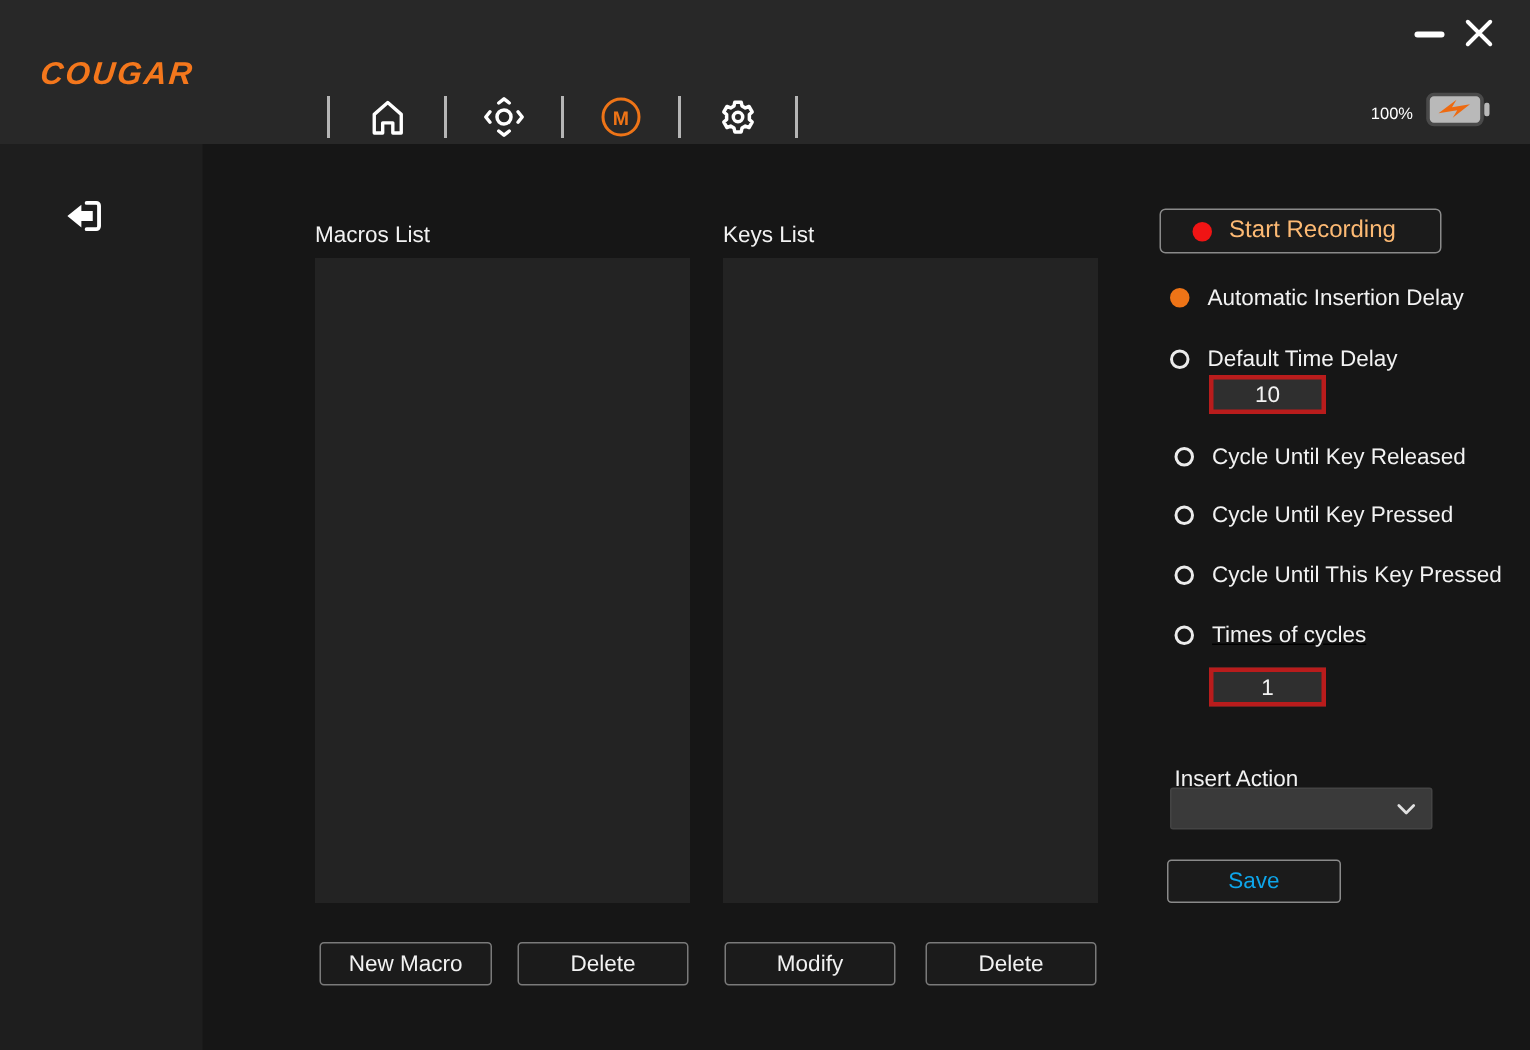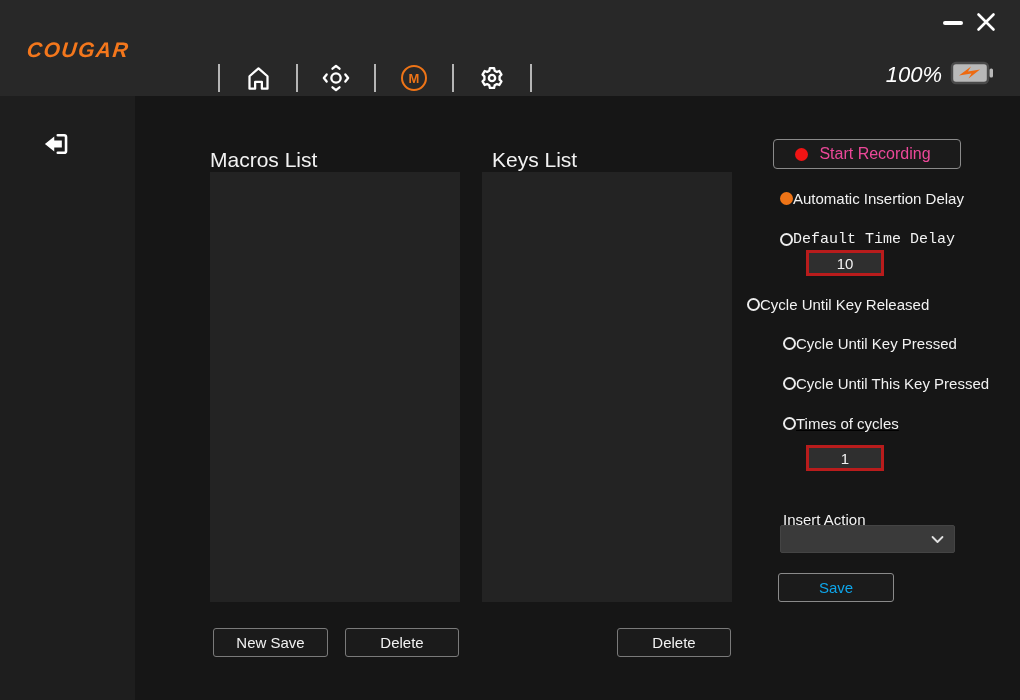--- a/index.html
+++ b/index.html
@@ -21,43 +21,43 @@
   .win-close { position:absolute; left:974px; top:10px; width:24px; height:24px; cursor:pointer; }
   .nav { position:absolute; left:218px; top:60px; height:36px; display:flex; align-items:center; gap:23px; }
   .nav-sep { width:2px; height:28px; background:#b5b5b5; }
   .nav-item { width:30px; height:30px; display:flex; align-items:center; justify-content:center; cursor:pointer; }
   .macro-circle {
     width:26px; height:26px; border:2px solid #ee7417; border-radius:50%;
     color:#ee7417; font-weight:bold; font-size:13px;
     display:flex; align-items:center; justify-content:center;
   }
   .battery-wrap { position:absolute; right:26px; top:60px; display:flex; align-items:center; gap:8px; }
-  .battery-pct { color:#fff; font-size:22px;font-style:italic; }
+  .battery-pct { color:#fff; font-size:11px; }
   
   .sidebar { position:absolute; left:0; top:96px; width:135px; height:604px; background:#1e1e1e; }
   .exit-btn { position:absolute; left:42px; top:34px; width:28px; height:28px; cursor:pointer; }
   
-  .panel-title { position:absolute; color:#f2f2f2; font-size:21px; }
+  .panel-title { position:absolute; color:#f2f2f2; font-size:15px; }
   .list-panel { position:absolute; width:250px; height:430px; background:#232323; }
   
   .btn {
     position:absolute; height:29px; background:#1b1b1b;
     border:1px solid #7a7a7a; border-radius:3px;
     color:#f2f2f2; font-size:15px; font-family:inherit;
     display:flex; align-items:center; justify-content:center; cursor:pointer;
   }
   
   .rec-btn {
     position:absolute; left:773px; top:139px; width:188px; height:30px;
     background:#1b1b1b; border:1px solid #8a8a8a; border-radius:4px;
     display:flex; align-items:center; cursor:pointer;
   }
   .rec-dot { width:13px; height:13px; border-radius:50%; background:#f01414; margin-left:21px; }
-  .rec-label { flex:1; text-align:center; color:#ec4899; font-size:16px; margin-right:18px; }
-  .opt-row { position:absolute; display:flex; align-items:center; cursor:pointer; }
+  .rec-label { flex:1; text-align:center; color:#fdba74; font-size:16px; margin-right:18px; }
+  .opt-row { position:absolute; display:flex; align-items:center; gap:12px; cursor:pointer; }
   .radio { width:13px; height:13px; border-radius:50%; border:2px solid #ececec; background:transparent; flex:none; }
   .radio.selected { border-color:#ee7417; background:#ee7417; }
   .opt-label { color:#f2f2f2; font-size:15px; white-space:nowrap; }
   .num-input {
     position:absolute; width:78px; height:26px;
     background:#2f2f2f; border:3px solid #b91c1c;
     color:#f2f2f2; font-size:15px; font-family:inherit; text-align:center;
   }
   .insert-label { position:absolute; left:783px; top:495px; color:#f2f2f2; font-size:15px;margin-top:16px; }
   .dropdown {
@@ -136,44 +136,45 @@
       <svg width="28" height="28" viewBox="0 0 24 24">
         <path d="M13.5 4.5 h5.5 a1.6 1.6 0 0 1 1.6 1.6 v11.8 a1.6 1.6 0 0 1 -1.6 1.6 h-5.5" fill="none" stroke="#fff" stroke-width="2.2" stroke-linecap="round"></path>
         <path d="M2.5 12 L10.5 5.5 v3.6 h6.5 v5.8 h-6.5 v3.6 Z" fill="#fff"></path>
       </svg>
     </div>
   </div>
 
   <div class="panel-title" style="left:210px; top:148px;">Macros List</div>
   <div class="list-panel" style="left:210px; top:172px;"></div>
 
-  <div class="panel-title" style="left:492px; top:148px;">Keys List</div>
+  <div class="panel-title" style="left:482px; top:148px;">Keys List</div>
   <div class="list-panel" style="left:482px; top:172px;"></div>
 
-  <button class="btn" style="left:213px; top:628px; width:115px;">New Save</button>
+  <button class="btn" style="left:213px; top:628px; width:115px;">New Macro</button>
   <button class="btn" style="left:345px; top:628px; width:114px;">Delete</button>
+  <button class="btn" style="left:483px; top:628px; width:114px;">Modify</button>
   <button class="btn" style="left:617px; top:628px; width:114px;">Delete</button>
 
   <div class="rec-btn">
     <span class="rec-dot"></span>
     <span class="rec-label">Start Recording</span>
   </div>
 
   <div class="opt-row" style="left:780px; top:190px;">
     <span class="radio selected"></span>
     <span class="opt-label">Automatic Insertion Delay</span>
   </div>
 
-  <div class="opt-row" style="left:780px; top:231px;font-family:Liberation Mono, monospace;">
+  <div class="opt-row" style="left:780px; top:231px;">
     <span class="radio"></span>
     <span class="opt-label">Default Time Delay</span>
   </div>
   <input class="num-input" style="left: 806px; top: 250px;" value="10">
 
-  <div class="opt-row" style="left:747px; top:296px;justify-content:space-between;">
+  <div class="opt-row" style="left:783px; top:296px;justify-content:space-between;">
     <span class="radio"></span>
     <span class="opt-label">Cycle Until Key Released</span>
   </div>
 
   <div class="opt-row" style="left:783px; top:375px;">
     <span class="radio"></span>
     <span class="opt-label">Cycle Until This Key Pressed</span>
   </div>
 
   <div class="opt-row" style="left:783px; top:335px;">

